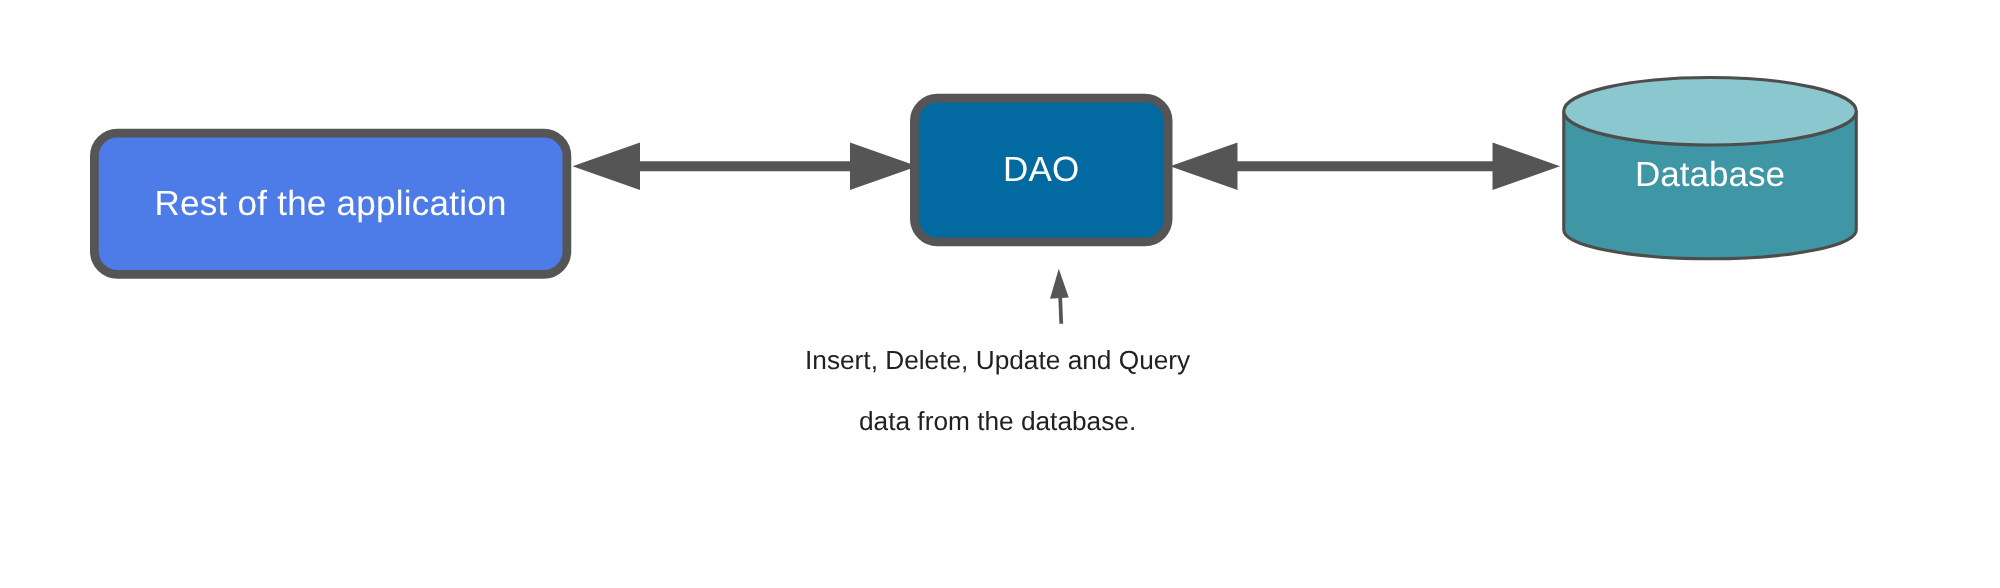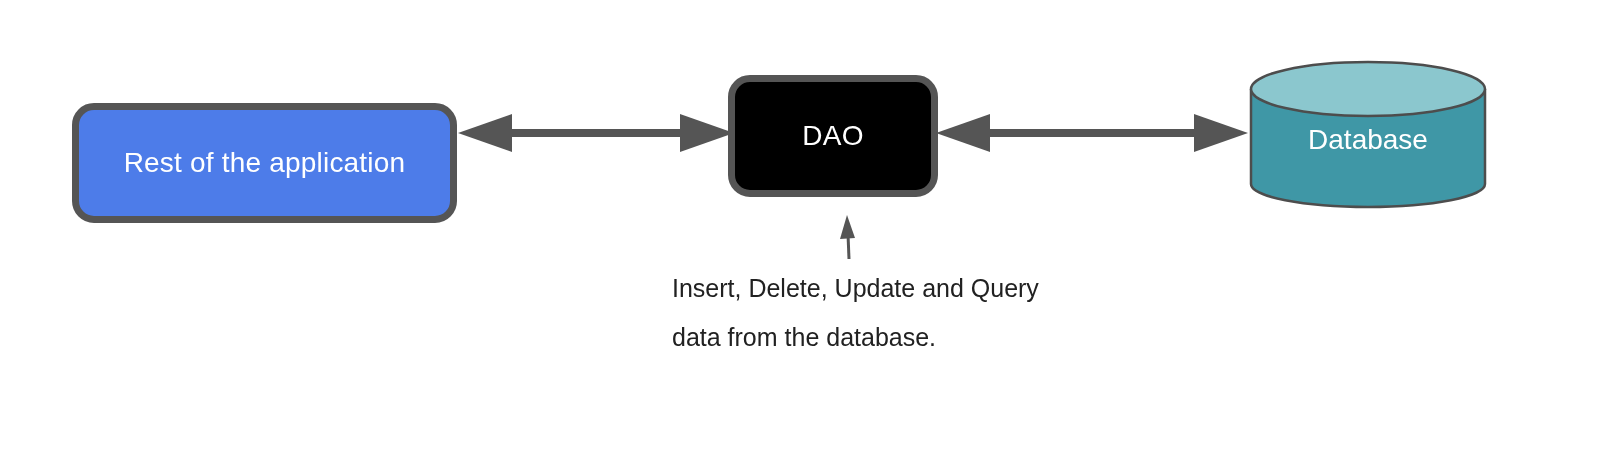--- a/index.html
+++ b/index.html
@@ -32,43 +32,44 @@
   .db-label {
     position: absolute;
     left: 1248px; top: 124px; width: 240px;
     text-align: center;
     color: #ffffff;
     font-size: 28px;
   }
   .note-arrow-svg { position: absolute; left: 833px; top: 212px; }
   .annotation {
     position: absolute;
-    left: 672px; top: 264px;
-    font-size: 25px;
+    left: 644px; top: 264px;
+    font-size: 21px;
     line-height: 49px;
     color: #212121;
     white-space: nowrap;
+    text-align: center;
   }
 </style>
 </head>
 <body>
 
 <div class="canvas">
 
   <div class="node node-app" style="background: rgb(77, 124, 233); border-color: rgb(85, 85, 85); color: rgb(255, 255, 255);">
     <span>Rest of the application</span>
   </div>
 
   <svg class="arrow-svg arrow-1" width="276" height="44" viewBox="0 0 276 44">
     <rect x="48" y="18" width="180" height="8" style="fill: rgb(85, 85, 85);"></rect>
     <polygon points="0,22 54,3 54,41" style="fill: rgb(85, 85, 85);"></polygon>
     <polygon points="276,22 222,3 222,41" style="fill: rgb(85, 85, 85);"></polygon>
   </svg>
 
-  <div class="node node-dao" style="background: #000000; border-color: rgb(85, 85, 85); color: rgb(255, 255, 255);">
+  <div class="node node-dao" style="background: #0369a1; border-color: rgb(85, 85, 85); color: rgb(255, 255, 255);">
     <span>DAO</span>
   </div>
 
   <svg class="arrow-svg arrow-2" width="312" height="44" viewBox="0 0 312 44">
     <rect x="48" y="18" width="216" height="8" style="fill: rgb(85, 85, 85);"></rect>
     <polygon points="0,22 54,3 54,41" style="fill: rgb(85, 85, 85);"></polygon>
     <polygon points="312,22 258,3 258,41" style="fill: rgb(85, 85, 85);"></polygon>
   </svg>
 
   <svg class="cylinder-svg" width="240" height="152" viewBox="0 0 240 152">

